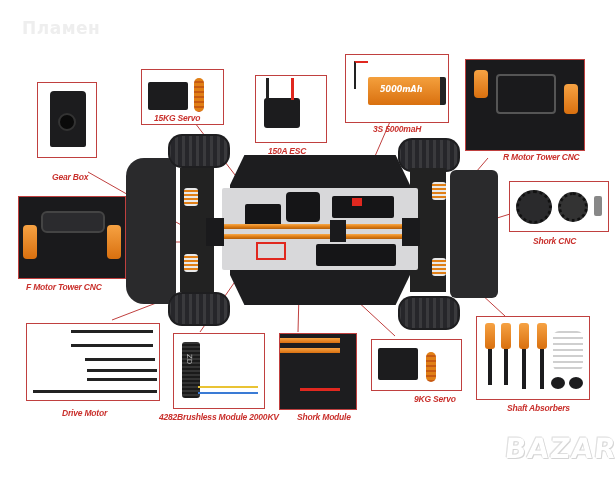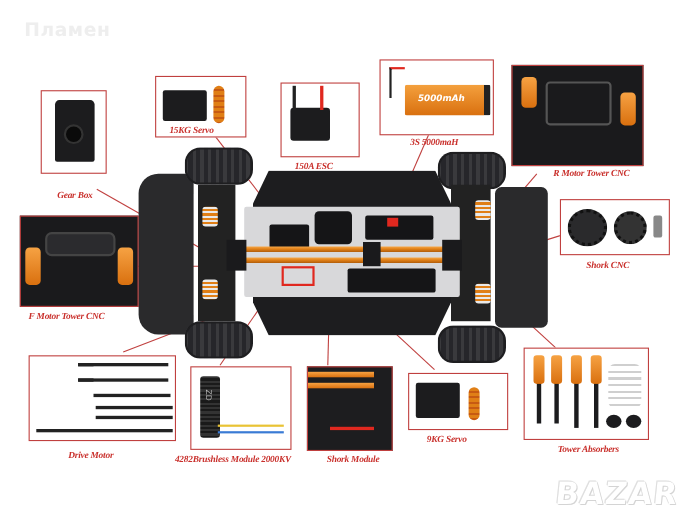--- a/index.html
+++ b/index.html
@@ -16,21 +16,21 @@
       color: #ffffff; letter-spacing: 1px;
       text-shadow: 0 0 1px #bbb, 1px 1px 0 #d8d8d8, -1px -1px 0 #e4e4e4;
       transform: skewX(-6deg);
     }
 
     .box {
       position: absolute; border: 1.5px solid #c0403f; background: #ffffff;
       overflow: hidden;
     }
     .label {
-      position: absolute; font-family: Liberation Serif, serif; font-style: italic;
+      position: absolute; font-family: Liberation Sans, sans-serif; font-style: italic;
       font-weight: bold; font-size: 8.5px; color: #c9302c; white-space: nowrap;
       letter-spacing: -0.2px;
     }
 
     
     svg.lines { position: absolute; left: 0; top: 0; width: 616px; height: 480px; pointer-events: none; }
 
     
     .car { position: absolute; left: 120px; top: 130px; width: 380px; height: 200px; }
     .wing {
@@ -181,30 +181,30 @@
   <div class="part-orange" style="left:0; top:4px; width:60px; height:5px;"></div>
   <div class="part-orange" style="left:0; top:14px; width:60px; height:5px;"></div>
   <div class="red-accent" style="left:20px; top:54px; width:40px; height:3px;"></div>
 </div>
 <div class="label" style="left:297px; top:412px;">Shork Module</div>
 
 <div class="box" style="left:371px; top:339px; width:91px; height:52px;">
   <div class="part-dark" style="left:6px; top:8px; width:40px; height:32px; border-radius:2px;"></div>
   <div style="position:absolute; left:54px; top:12px; width:10px; height:30px; background:repeating-linear-gradient(180deg,#e07f16 0 3px,#c75a12 3px 5px); border-radius:5px;"></div>
 </div>
-<div class="label" style="left:388px; top:394px;">9KG Servo</div>
+<div class="label" style="left:414px; top:394px;">9KG Servo</div>
 
 <div class="box" style="left:476px; top:316px; width:114px; height:84px;">
   <div class="part-orange" style="left:8px; top:6px; width:10px; height:26px; border-radius:3px;"></div>
   <div class="part-orange" style="left:24px; top:6px; width:10px; height:26px; border-radius:3px;"></div>
   <div class="part-orange" style="left:42px; top:6px; width:10px; height:26px; border-radius:3px;"></div>
   <div class="part-orange" style="left:60px; top:6px; width:10px; height:26px; border-radius:3px;"></div>
   <div class="part-dark" style="left:11px; top:32px; width:4px; height:36px;"></div>
   <div class="part-dark" style="left:27px; top:32px; width:4px; height:36px;"></div>
   <div class="part-dark" style="left:45px; top:32px; width:4px; height:40px;"></div>
   <div class="part-dark" style="left:63px; top:32px; width:4px; height:40px;"></div>
   <div style="position:absolute; left:76px; top:14px; width:30px; height:40px; background:repeating-linear-gradient(180deg,#cfcfcf 0 2px,#fff 2px 6px); border-radius:6px;"></div>
   <div class="part-dark" style="left:74px; top:60px; width:14px; height:12px; border-radius:50%;"></div>
   <div class="part-dark" style="left:92px; top:60px; width:14px; height:12px; border-radius:50%;"></div>
 </div>
-<div class="label" style="left:507px; top:403px;">Tower Absorbers</div>
+<div class="label" style="left:507px; top:403px;">Shaft Absorbers</div>
 
 <div class="watermark-bazar">BAZAR</div>
 
 </body></html>

